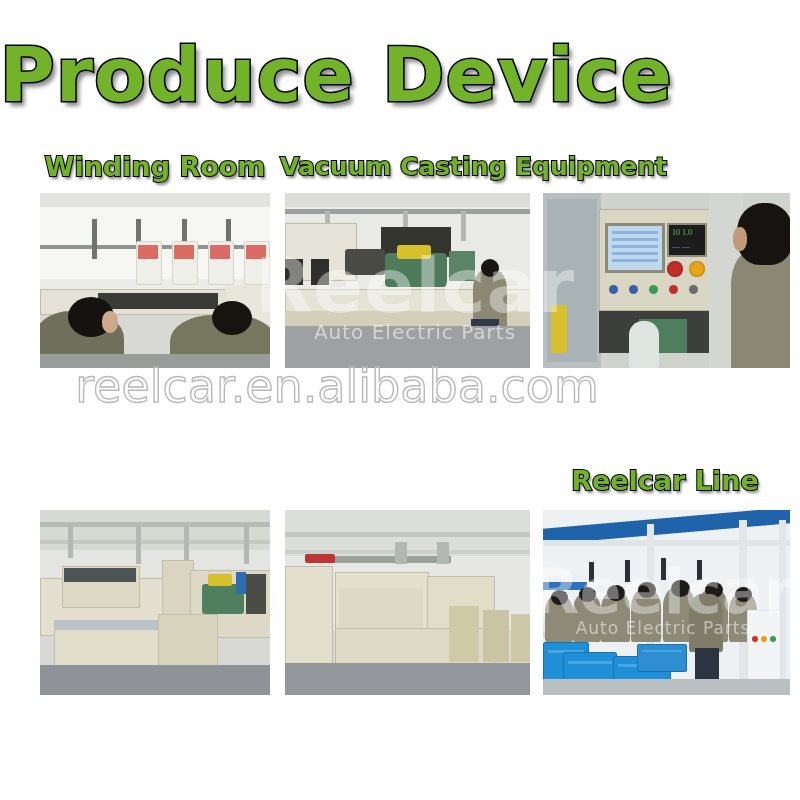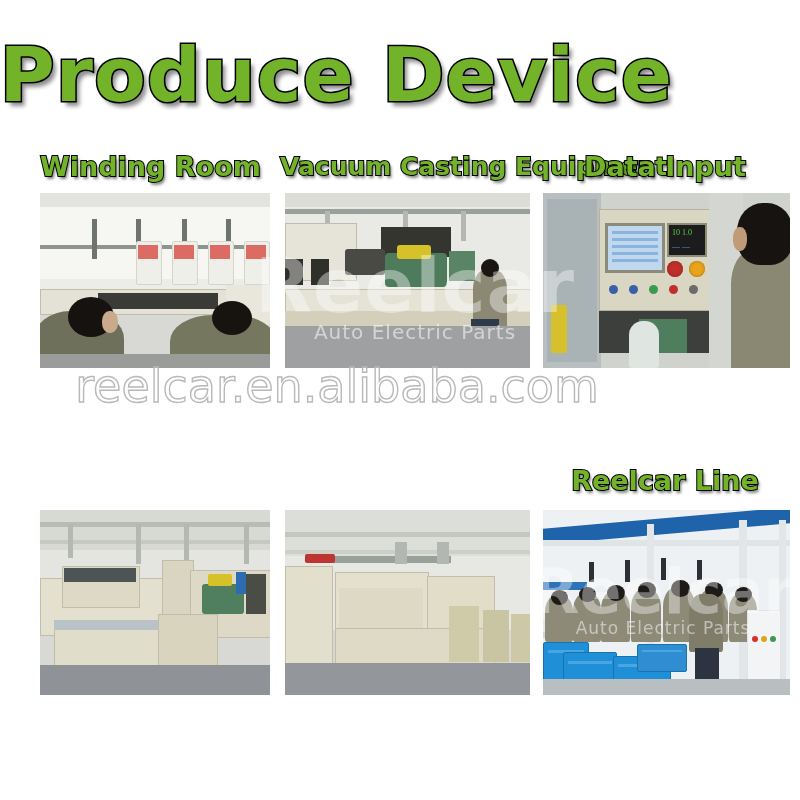--- a/index.html
+++ b/index.html
@@ -27,21 +27,21 @@
   .cap{
     position:absolute;
     font-family:"DejaVu Sans",sans-serif;
     font-weight:bold;font-size:27px;line-height:30px;
     color:#72b32a;
     -webkit-text-stroke:2px #000;
     paint-order:stroke fill;
     text-shadow:2px 3px 3px rgba(0,0,0,.5);
     white-space:nowrap;
   }
-  .cap.c1{left:40px;top:152px;width:230px;}
+  .cap.c1{left:40px;top:152px;width:230px;text-align:center;}
   .cap.c2{left:280px;top:152px;width:250px;text-align:center;font-size:25px;}
   .cap.c3{left:540px;top:152px;width:250px;text-align:center;}
   .cap.c4{left:40px;top:466px;width:230px;text-align:center;}
   .cap.c5{left:285px;top:466px;width:245px;text-align:center;}
   .cap.c6{left:540px;top:466px;width:250px;text-align:center;}
 
   
   .photo{position:absolute;overflow:hidden;background:#d8d8d4;}
   .r1{top:193px;height:175px;}
   .r2{top:510px;height:185px;}
@@ -139,21 +139,20 @@
 <body>
 
 <div class="page">
 
   <div class="title-wrap">
     <span class="title">Produce Device</span>
   </div>
 
   <div class="cap c1">Winding Room</div>
   <div class="cap c2">Vacuum Casting Equipment</div>
-  <div class="cap c3">Data Input</div>
 
   <div class="photo r1 col1 p1">
     <div class="scene">
       <div class="wallbg" style="top:0;height:120px;background:#ecede8;"></div>
       <div class="ceiling" style="height:18px;background:#e3e4df;"></div>
 
       <div class="win" style="left:0;top:14px;width:230px;height:72px;background:#f6f6f2;"></div>
       <div class="pipe" style="left:0;top:52px;width:230px;height:4px;background:#8f9490;"></div>
       <div class="pipe v" style="left:52px;top:26px;height:40px;background:#6e736f;"></div>
       <div class="pipe v" style="left:96px;top:26px;height:40px;background:#6e736f;"></div>

